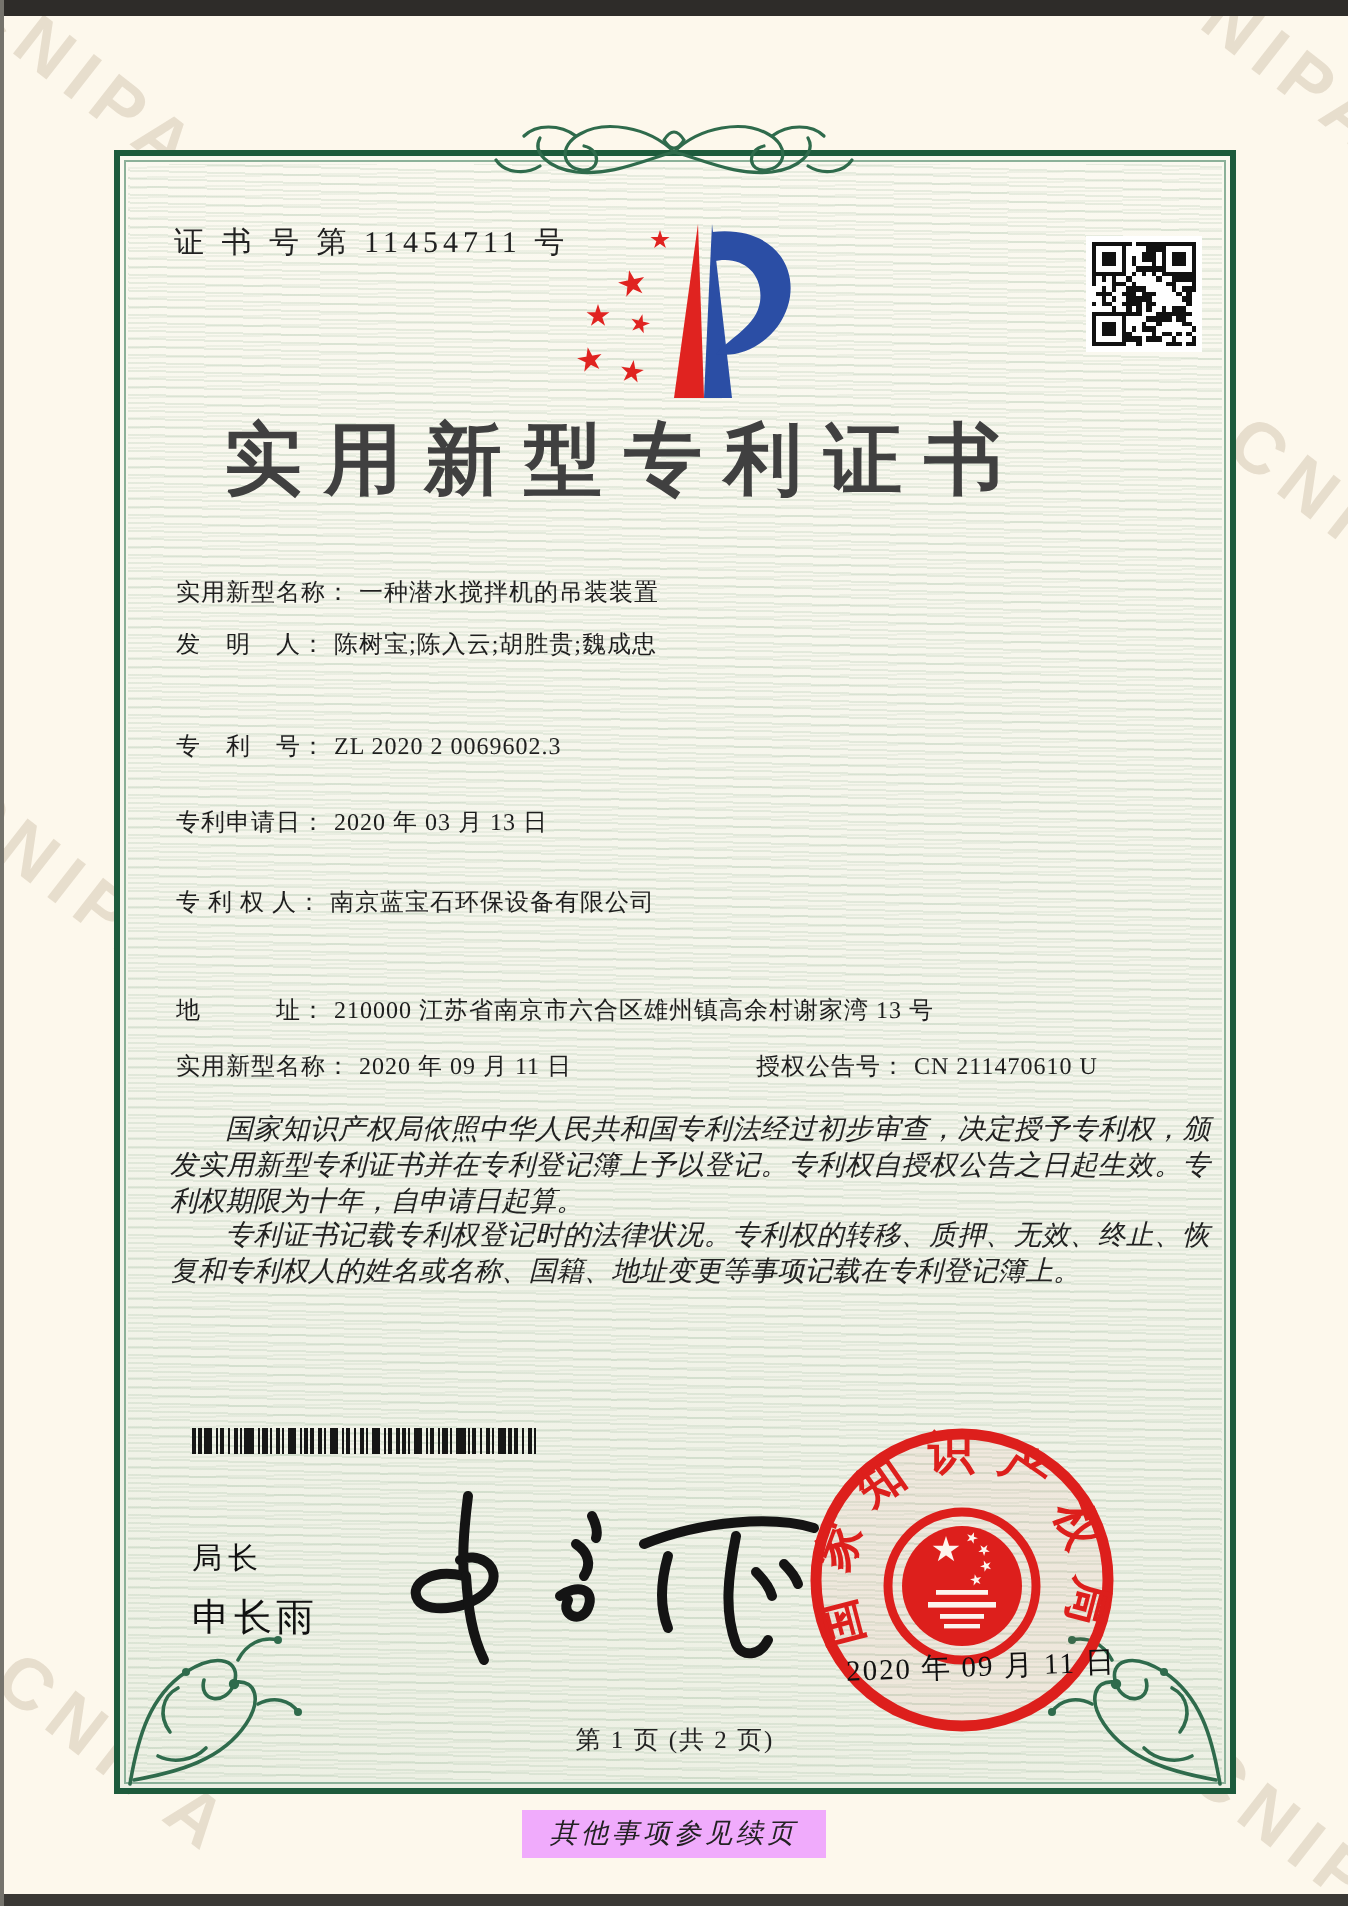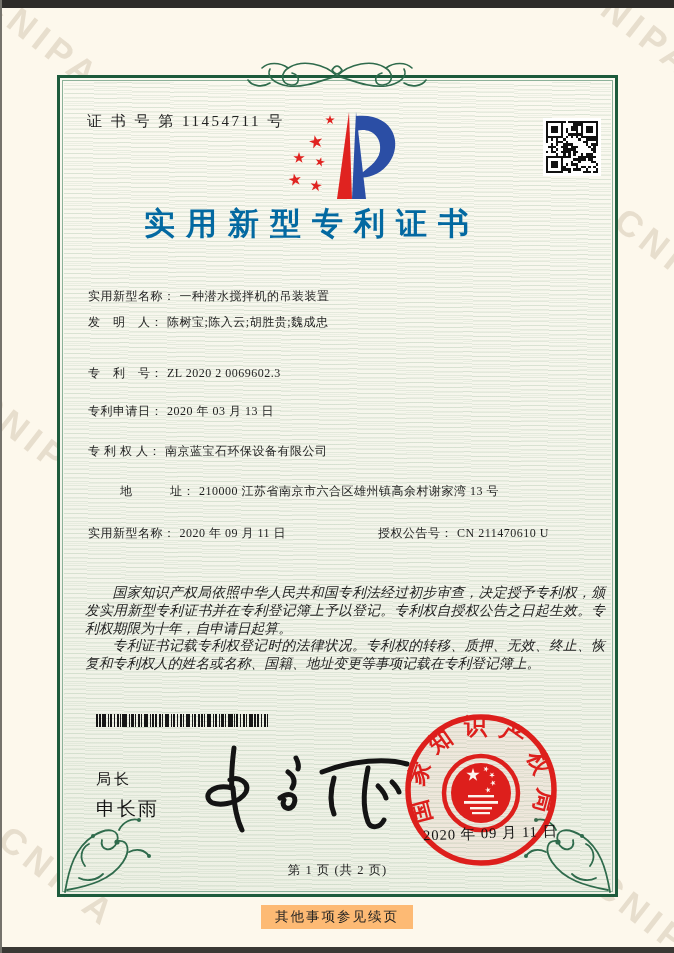--- a/index.html
+++ b/index.html
@@ -26,47 +26,47 @@
       repeating-linear-gradient(-1deg, rgba(124,164,128,0.10) 0 1px, rgba(255,255,255,0) 1px 5px);}
   .content{position:absolute;left:0;top:0;width:674px;height:953px;z-index:3;}
   
   .cert-no{position:absolute;left:87px;top:112px;font-size:15px;letter-spacing:2.5px;color:#222;}
   .logo{position:absolute;left:286px;top:106px;width:135px;height:100px;}
   .qr{position:absolute;left:543px;top:118px;width:58px;height:58px;background:#fff;padding:3px;box-sizing:border-box;}
   .qr-grid{display:grid;grid-template-columns:repeat(21,1fr);grid-template-rows:repeat(21,1fr);width:100%;height:100%;}
   .qr-grid div{width:100%;height:100%;}
   .qr-grid .d{background:#111;}
   .title{position:absolute;left:57px;top:203px;width:510px;text-align:center;
-    font-size:31px;font-weight:bold;letter-spacing:11px;color:#0369a1;}
+    font-size:39px;font-weight:bold;letter-spacing:11px;color:#404040;}
   
   .field-row{position:absolute;left:88px;width:520px;font-size:12px;color:#1e1e1e;letter-spacing:0.5px;white-space:nowrap;}
   .flabel{display:inline-block;}
   .fvalue{display:inline-block;margin-left:4px;}
   .pair2{position:absolute;left:272px;top:0;margin-left:18px;}
   
   .decree{position:absolute;left:85px;top:556px;width:520px;font-size:13.8px;line-height:17.8px;
-    font-style:italic;color:#222;text-align:justify;margin-top:28px;}
+    font-style:italic;color:#222;text-align:justify;}
   .decree p{margin:0;text-indent:2em;}
   
   .barcode{position:absolute;left:96px;top:714px;width:174px;height:13px;background:
      repeating-linear-gradient(90deg,#161616 0 1px,transparent 1px 3px),
      repeating-linear-gradient(90deg,#161616 0 2px,transparent 2px 7px),
      repeating-linear-gradient(90deg,transparent 0 4px,#161616 4px 5px,transparent 5px 11px);}
   .signer-title{position:absolute;left:96px;top:770px;font-size:15px;letter-spacing:3px;
     font-family:Liberation Mono, monospace;color:#111;}
   .signer-name{position:absolute;left:96px;top:796px;font-size:19px;letter-spacing:2px;
     font-family:"Liberation Sans","DejaVu Sans",sans-serif;color:#111;}
   .signature{position:absolute;left:192px;top:742px;width:230px;height:95px;}
   .seal{position:absolute;left:402px;top:711px;width:158px;height:158px;}
   .seal-date{position:absolute;left:423px;top:824px;font-size:14.5px;color:#101010;
     letter-spacing:1px;transform:rotate(-2deg);white-space:nowrap;z-index:4;}
   .page-number{position:absolute;left:57px;top:862px;width:561px;text-align:center;font-size:12.5px;color:#222;letter-spacing:1px;}
   .note{position:absolute;left:0;top:905px;width:674px;text-align:center;z-index:4;}
-  .note span{display:inline-block;background:#fdba74;padding:3px 14px;font-size:13.5px;
-    letter-spacing:2px;color:#222;}
+  .note span{display:inline-block;background:#f0abfc;padding:3px 14px;font-size:13.5px;
+    font-style:italic;letter-spacing:2px;color:#222;}
   
   .orn-top{position:absolute;left:240px;top:58px;width:194px;height:36px;z-index:3;}
   .orn-corner{position:absolute;width:100px;height:100px;z-index:3;}
   .orn-bl{left:59px;top:796px;}
   .orn-br{left:516px;top:796px;transform:scaleX(-1);}
 </style>
 </head>
 <body>
 
 <div class="screen">
@@ -603,21 +603,21 @@
     </div>
     <div class="field-row" style="top:365px;">
       <span class="flabel">专　利　号：</span><span class="fvalue">ZL 2020 2 0069602.3</span>
     </div>
     <div class="field-row" style="top:403px;">
       <span class="flabel">专利申请日：</span><span class="fvalue">2020 年 03 月 13 日</span>
     </div>
     <div class="field-row" style="top:443px;">
       <span class="flabel">专 利 权 人：</span><span class="fvalue">南京蓝宝石环保设备有限公司</span>
     </div>
-    <div class="field-row" style="top:483px;margin-left:32px;">
+    <div class="field-row" style="top:497px;">
       <span class="flabel">地　　　址：</span><span class="fvalue">210000 江苏省南京市六合区雄州镇高余村谢家湾 13 号</span>
     </div>
     <div class="field-row" style="top:525px;">
       <span><span class="flabel">实用新型名称：</span><span class="fvalue">2020 年 09 月 11 日</span></span>
       <span class="pair2"><span class="flabel">授权公告号：</span><span class="fvalue">CN 211470610 U</span></span>
     </div>
 
     <div class="decree">
       <p>国家知识产权局依照中华人民共和国专利法经过初步审查，决定授予专利权，颁发实用新型专利证书并在专利登记簿上予以登记。专利权自授权公告之日起生效。专利权期限为十年，自申请日起算。</p>
       <p>专利证书记载专利权登记时的法律状况。专利权的转移、质押、无效、终止、恢复和专利权人的姓名或名称、国籍、地址变更等事项记载在专利登记簿上。</p>

